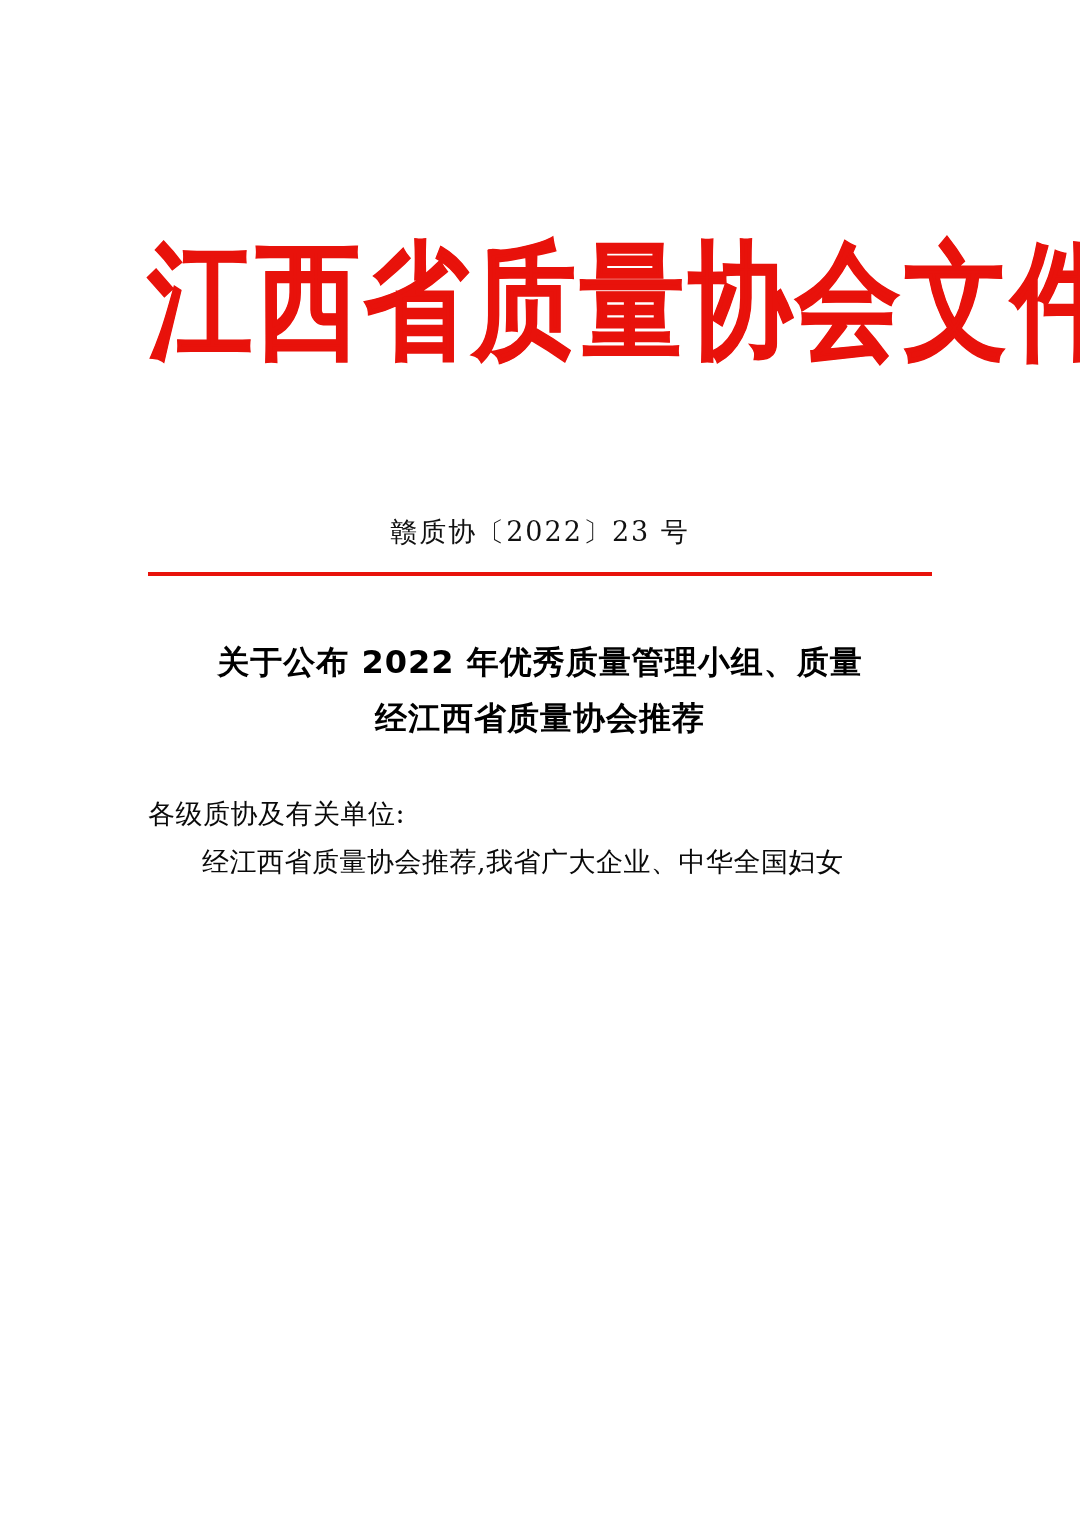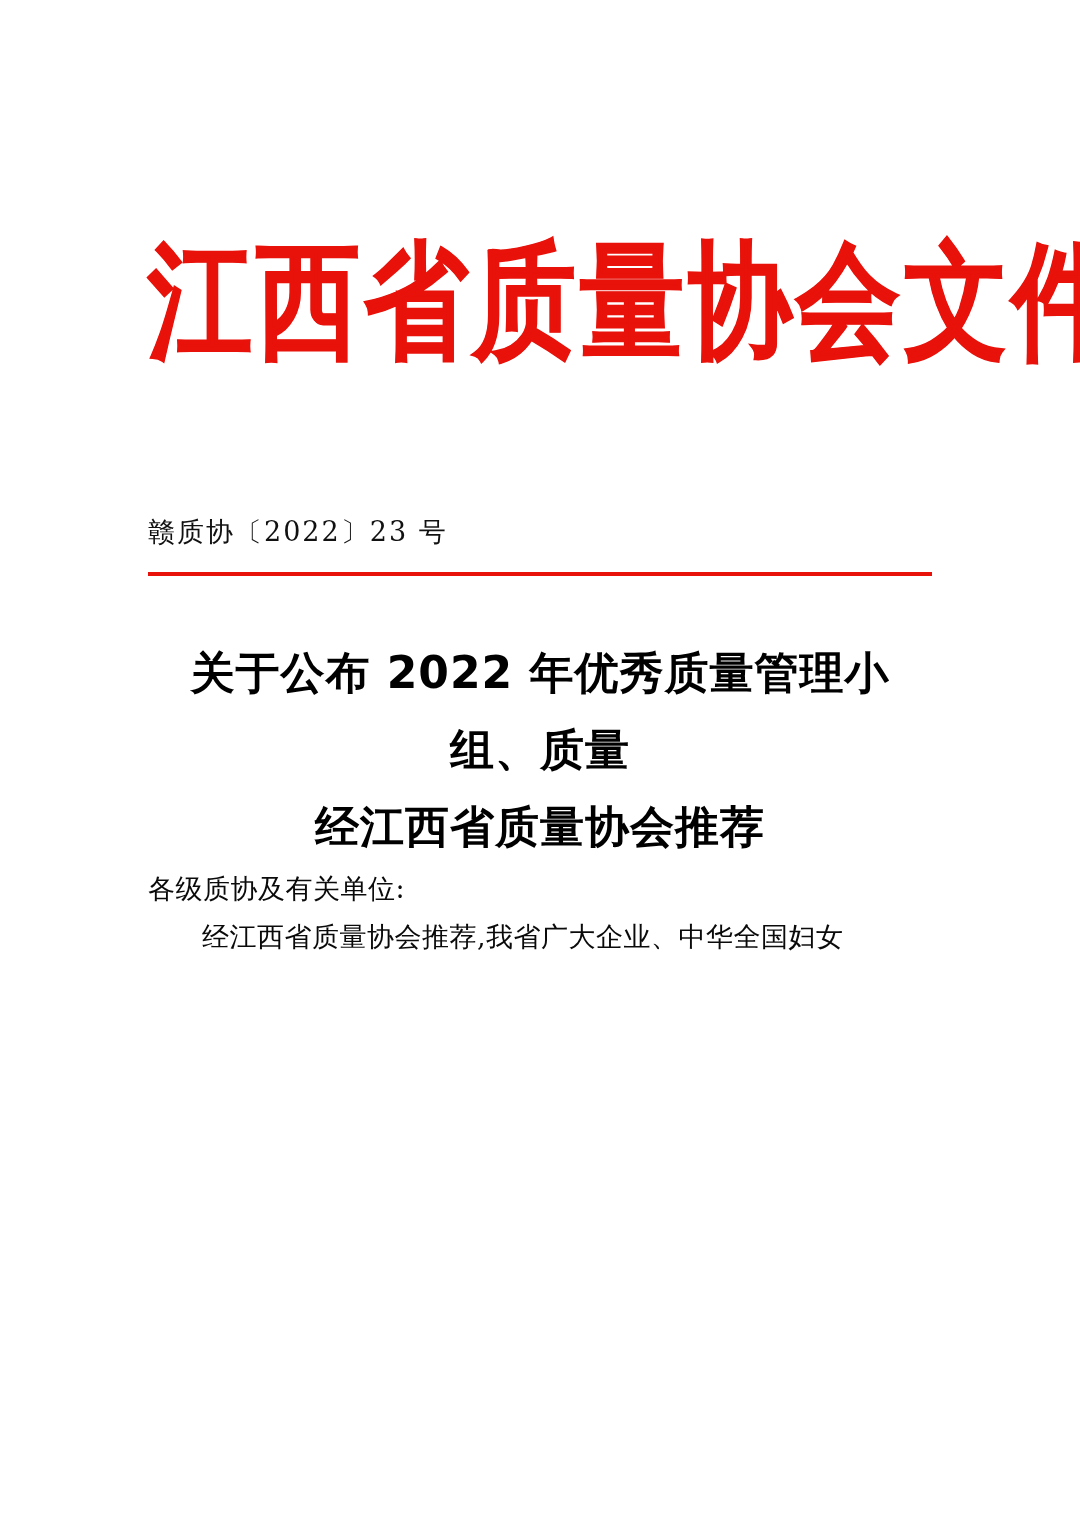--- a/index.html
+++ b/index.html
@@ -31,43 +31,45 @@
     letter-spacing: 4px;
     line-height: 1.0;
     margin-top: 238px;
     white-space: nowrap;
     transform: scaleY(1.22);
     transform-origin: center top;
     -webkit-text-stroke: 1px #e8120b;
   }
   .doc-number {
     margin-top: 172px;
+    text-align: center;
     font-family: "DejaVu Serif", serif;
     font-size: 27px;
     letter-spacing: 2px;
     color: #111111;
   }
   .red-rule {
     margin-top: 22px;
     height: 4px;
     background: #e8120b;
     width: 100%;
   }
   .doc-title {
     margin-top: 58px;
     text-align: center;
     font-family: "DejaVu Sans", sans-serif;
     font-weight: bold;
-    font-size: 44px;
+    font-size: 32px;
     line-height: 1.75;
     color: #000000;
     letter-spacing: 1px;
     padding: 0 6px;
   }
   .body-text {
+    margin-top: 44px;
     font-family: "DejaVu Serif", serif;
     font-size: 27px;
     line-height: 1.78;
     text-align: justify;
     text-justify: inter-ideograph;
     color: #0a0a0a;
     letter-spacing: 0.5px;
   }
   .salutation {
     margin: 0;

